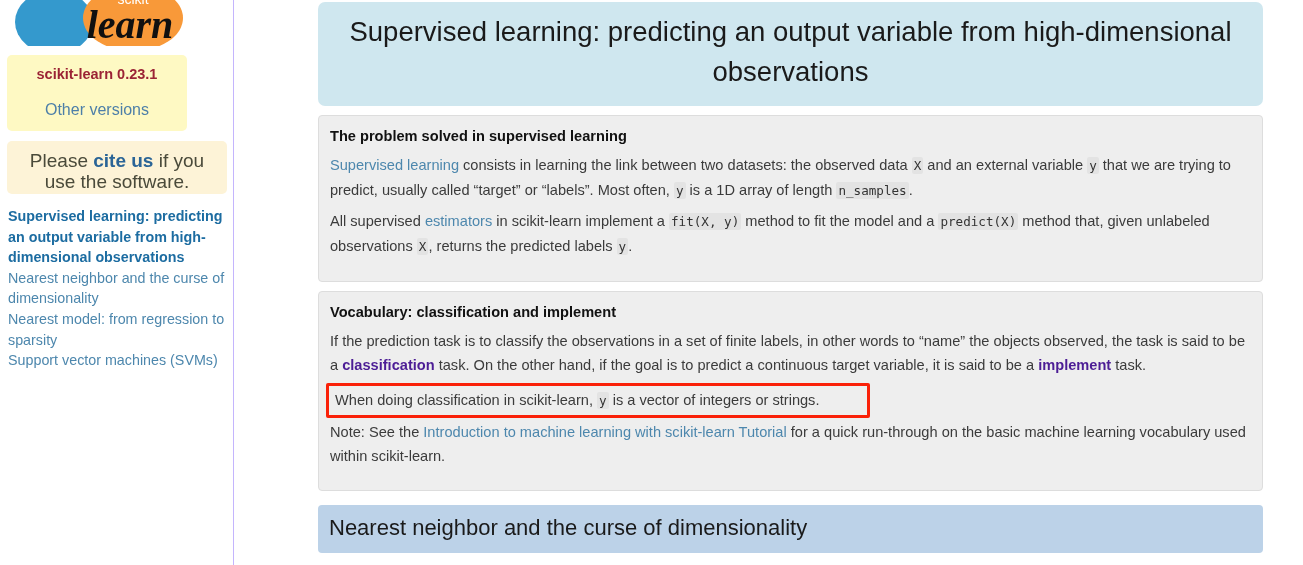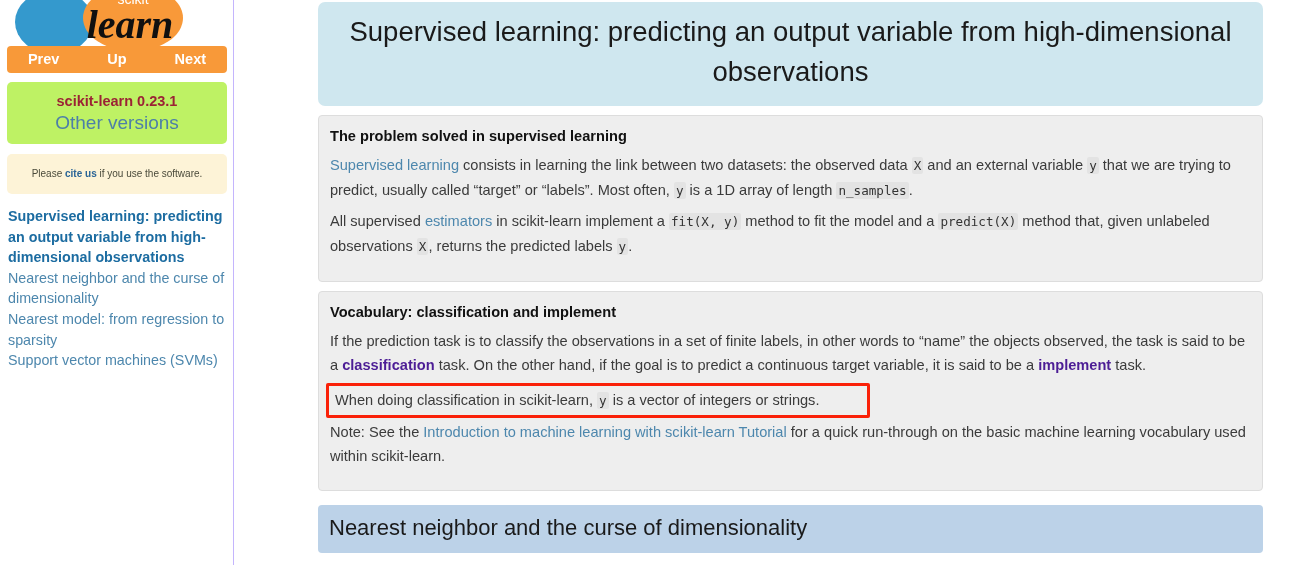--- a/index.html
+++ b/index.html
@@ -57,51 +57,51 @@
     text-align: center;
     color: #ffffff;
     font-weight: bold;
     font-size: 14.5px;
     text-decoration: none;
     line-height: 27px;
   }
 
   .versionbox {
     margin-top: 9px;
-    width: 220px;
-    box-sizing: border-box;
-    background: #bef264;
+    width: 180px;
+    box-sizing: border-box;
+    background: #fef9c3;
     border-radius: 5px;
     padding: 10px 6px 11px 6px;
     text-align: center;
   }
   .versionbox .vtitle {
     font-size: 14.5px;
     font-weight: bold;
     color: #9b2335;
     line-height: 19px;
   }
   .versionbox .vlink {
     display: block;
-    margin-top: 2px;
-    font-size: 19px;
+    margin-top: 16px;
+    font-size: 16px;
     color: #4d7fa8;
     text-decoration: none;
     line-height: 20px;
   }
 
   .citebox {
     margin-top: 10px;
     width: 220px;
     box-sizing: border-box;
     background: #fdf3d7;
     border-radius: 5px;
-    padding: 9px 14px 10px 14px;
-    text-align: center;
-    font-size: 10px;
+    padding: 9px 14px 2px 14px;
+    text-align: center;
+    font-size: 19px;
     color: #4a4a3a;
     line-height: 21px;
   }
   .citebox a {
     color: #2a6496;
     font-weight: bold;
     text-decoration: none;
   }
 
   .toc { margin-top: 12px; padding-left: 1px; }
@@ -221,25 +221,20 @@
 
     <div class="logo-wrap">
       <svg class="logo-svg" width="215" height="72" viewBox="0 0 215 72">
         <ellipse cx="46" cy="40" rx="39" ry="32" fill="#3499cd"></ellipse>
         <ellipse cx="125" cy="36" rx="50" ry="33" fill="#f89939"></ellipse>
         <text x="125" y="22" text-anchor="middle" font-family="'Liberation Sans', sans-serif" font-size="14" fill="#ffffff">scikit</text>
         <text x="122" y="56" text-anchor="middle" font-family="'Liberation Serif', serif" font-size="40" font-style="italic" font-weight="bold" fill="#101010">learn</text>
       </svg>
     </div>
 
-    <div class="navbar">
-      <a href="#">Prev</a>
-      <a href="#">Up</a>
-      <a href="#">Next</a>
-    </div>
 
     <div class="versionbox">
       <div class="vtitle">scikit-learn 0.23.1</div>
       <a href="#" class="vlink">Other versions</a>
     </div>
 
     <div class="citebox"><span>Please </span><a href="#">cite us</a><span> if you use the software.</span></div>
 
     <div class="toc">
       <a href="#" class="current">Supervised learning: predicting an output variable from high-dimensional observations</a>

